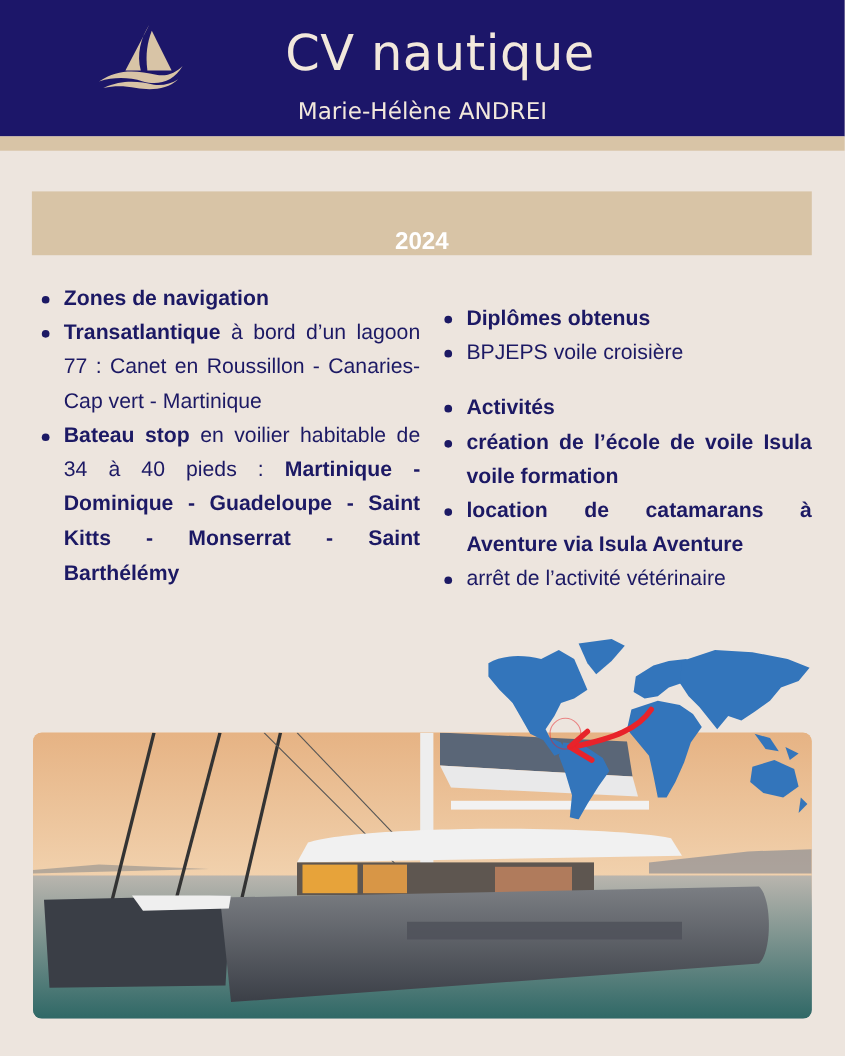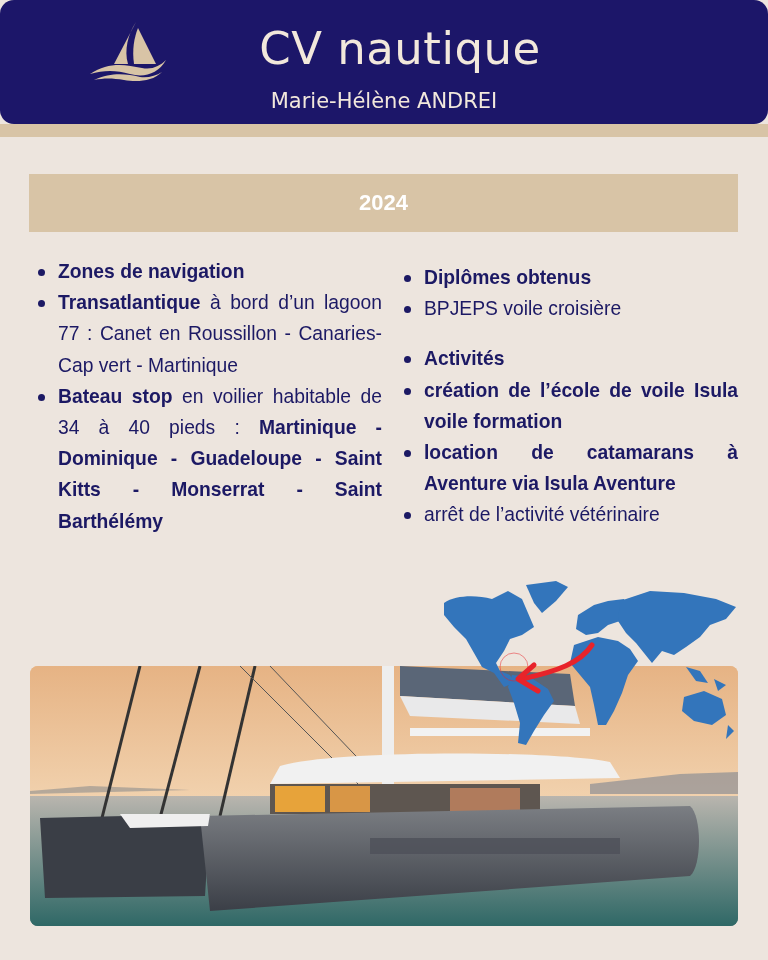--- a/index.html
+++ b/index.html
@@ -1,32 +1,32 @@
 <!DOCTYPE html>
 <html><head>
 <meta charset="utf-8">
 <style>
   *{box-sizing:border-box;margin:0;padding:0;}
   html,body{width:768px;height:960px;overflow:hidden;}
   body{background:#ede5de;font-family:"DejaVu Sans","Liberation Sans",sans-serif;color:#1c1964;position:relative;}
 
-  .header{position:absolute;left:0;top:0;width:768px;height:124px;background:#1c1669;border-radius:14px;}
+  .header{position:absolute;left:0;top:0;width:768px;height:124px;background:#1c1669;}
   .header-stripe{position:absolute;left:0;top:124px;width:768px;height:13px;background:#d8c4a6;}
   .logo{position:absolute;left:84px;top:20px;width:86px;height:62px;}
   .title{position:absolute;left:0;width:768px;top:22px;text-align:center;font-family:"DejaVu Sans",sans-serif;font-size:45px;font-weight:normal;color:#f2e8dc;letter-spacing:0.5px;}
   .title span{margin-left:32px;}
   .subtitle{position:absolute;left:0;width:768px;top:89px;text-align:center;font-size:21px;color:#f2e8dc;}
   .subtitle span{margin-left:0;}
 
-  .year-bar{position:absolute;left:29px;top:174px;width:709px;height:58px;background:#d8c4a6;display:flex;align-items:center;justify-content:center;}
+  .year-bar{position:absolute;left:29px;top:174px;width:709px;height:58px;background:#d8c4a6;display:flex;align-items:flex-end;justify-content:center;}
   .year-bar span{color:#ffffff;font-weight:bold;font-size:22px;font-family:"Liberation Sans","DejaVu Sans",sans-serif;}
 
   .col{position:absolute;list-style:none;}
   .col-left{left:36px;top:256px;width:346px;}
-  .col-right{left:402px;top:262px;width:336px;}
+  .col-right{left:402px;top:274px;width:336px;}
   .col li{position:relative;padding-left:22px;font-size:19.3px;line-height:31.2px;text-align:justify;font-family:"Liberation Sans","DejaVu Sans",sans-serif;}
   .col li::before{content:"";position:absolute;left:2px;top:13px;width:7px;height:7px;border-radius:50%;background:#1c1964;}
   .col li.gap{margin-top:19px;}
   b{font-weight:bold;}
 
   .photo{position:absolute;left:30px;top:666px;width:708px;height:260px;border-radius:8px;overflow:hidden;background:linear-gradient(180deg,#e8b98a 0%,#f0c79a 25%,#e9c3a0 45%,#c9b7a8 56%,#8aa1a6 62%,#5f8a8e 80%,#3e6e70 100%);}
   .map{position:absolute;left:430px;top:575px;width:310px;height:170px;}
 </style>
 </head>
 <body>

